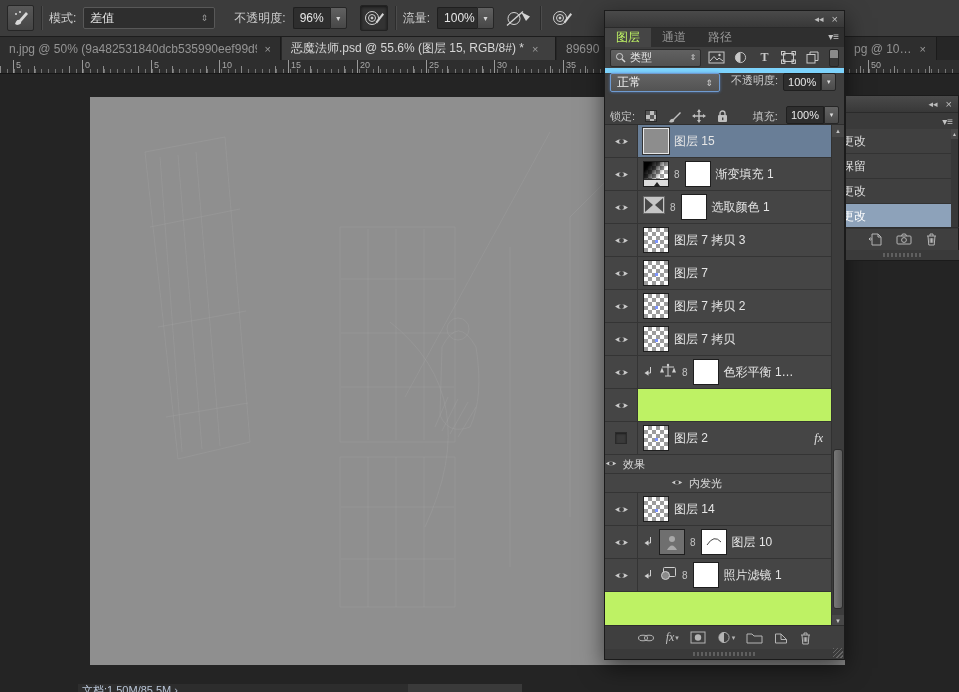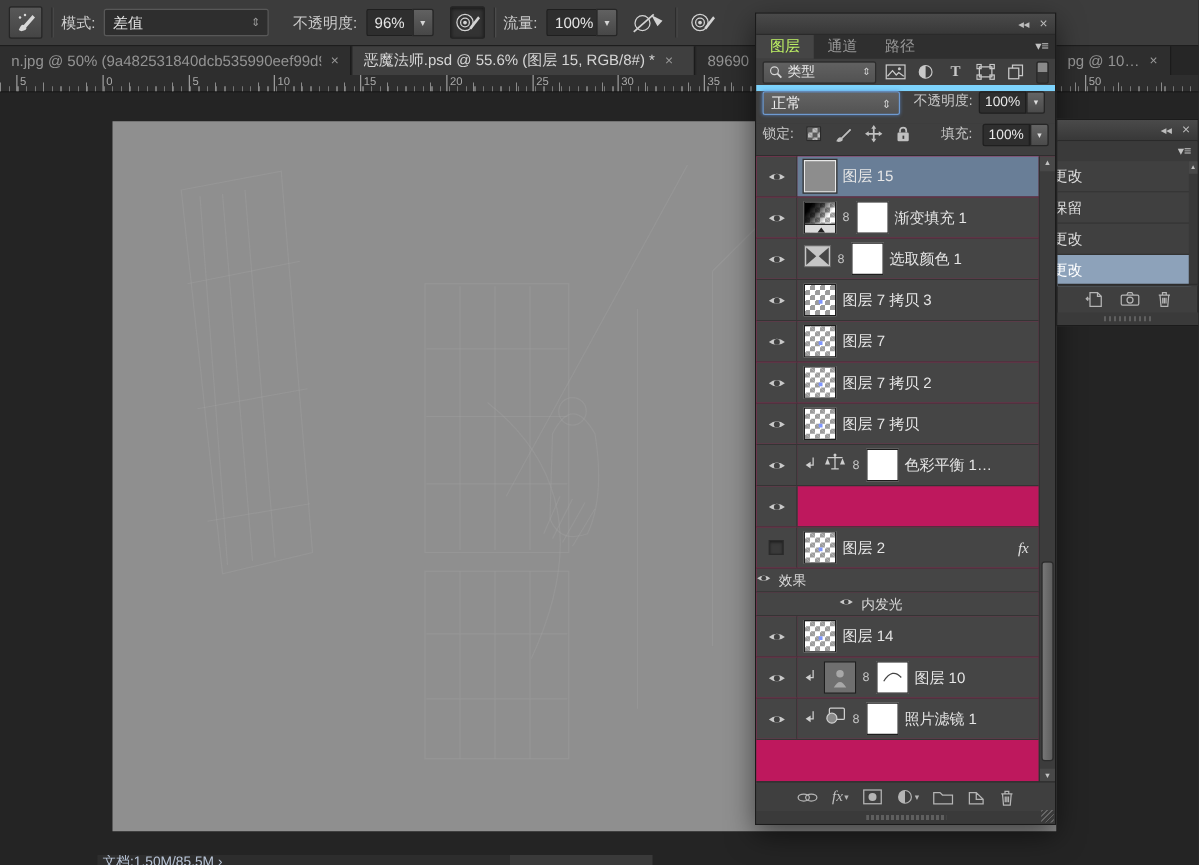--- a/index.html
+++ b/index.html
@@ -78,26 +78,26 @@
   .p-blend { height:26px; display:flex; align-items:flex-start; gap:5px; padding:0 5px; background:#3f3f3f; }
   .blend-dd { width:110px; height:19px; background:linear-gradient(#646464,#535353); border:1px solid #6f9bd1;
               box-shadow:0 0 3px rgba(90,140,210,.8); border-radius:2px; display:flex; align-items:center;
               padding:0 6px; font-size:12px; color:#eee; }
   .blend-dd .updn { margin-left:auto; font-size:9px; color:#d0d0d0; }
   .mini-label { font-size:11px; color:#c9c9c9; white-space:nowrap; }
   .mini-well { height:18px; min-width:37px; background:#2e2e2e; border:1px solid #1f1f1f; display:flex;
                align-items:center; padding:0 4px; font-size:11px; color:#e8e8e8; border-radius:2px 0 0 2px; }
   .mini-dbtn { width:15px; height:18px; background:linear-gradient(#646464,#4b4b4b); border:1px solid #262626;
                border-radius:0 2px 2px 0; display:flex; align-items:center; justify-content:center; font-size:7px; color:#ddd; }
-  .p-lock { height:26px; display:flex; align-items:flex-start; gap:8px; padding:0 5px; background:#3f3f3f;
+  .p-lock { height:26px; display:flex; align-items:flex-end; gap:8px; padding:0 5px; background:#3f3f3f;
             border-bottom:1px solid #2e2e2e; }
   .lock-ic { display:flex; align-items:center; justify-content:center; width:16px; height:16px; }
   .checker12 { width:12px; height:12px; background-image:linear-gradient(45deg,#bdbdbd 25%,transparent 25%,transparent 75%,#bdbdbd 75%),linear-gradient(45deg,#bdbdbd 25%,transparent 25%,transparent 75%,#bdbdbd 75%); background-size:8px 8px; background-position:0 0,4px 4px; background-color:#5a5a5a; border:1px solid #2a2a2a; }
 
-  .p-list { position:absolute; left:0; top:114px; width:239px; height:502px; background:#be185d; overflow:hidden; }
+  .p-list { position:absolute; left:0; top:114px; width:239px; height:502px; background:#bef264; overflow:hidden; }
   .rows { position:absolute; left:0; top:0; width:226px; }
   .lrow { position:relative; height:33px; border-bottom:1px solid #343434; display:flex; align-items:stretch; }
   .eyecell { flex:0 0 33px; border-right:1px solid #343434; display:flex; align-items:center; justify-content:center; background:#454545; }
   .lcontent { flex:1; display:flex; align-items:center; gap:5px; padding:0 5px; background:#454545; position:relative; }
   .lcontent.selected { background:#697e97; }
   .lname { font-size:12px; color:#e6e6e6; white-space:nowrap; }
   .lname.underlined { text-decoration:underline; }
   .th { width:26px; height:26px; border:1px solid #1e1e1e; flex:0 0 auto; position:relative; }
   .th.checker { background-image:linear-gradient(45deg,#9c9c9c 25%,transparent 25%,transparent 75%,#9c9c9c 75%),linear-gradient(45deg,#9c9c9c 25%,transparent 25%,transparent 75%,#9c9c9c 75%); background-size:8px 8px; background-position:0 0,4px 4px; background-color:#fff; }
   .th.checker::after { content:''; position:absolute; left:11px; top:12px; width:3px; height:3px; background:#7f96ff; }

